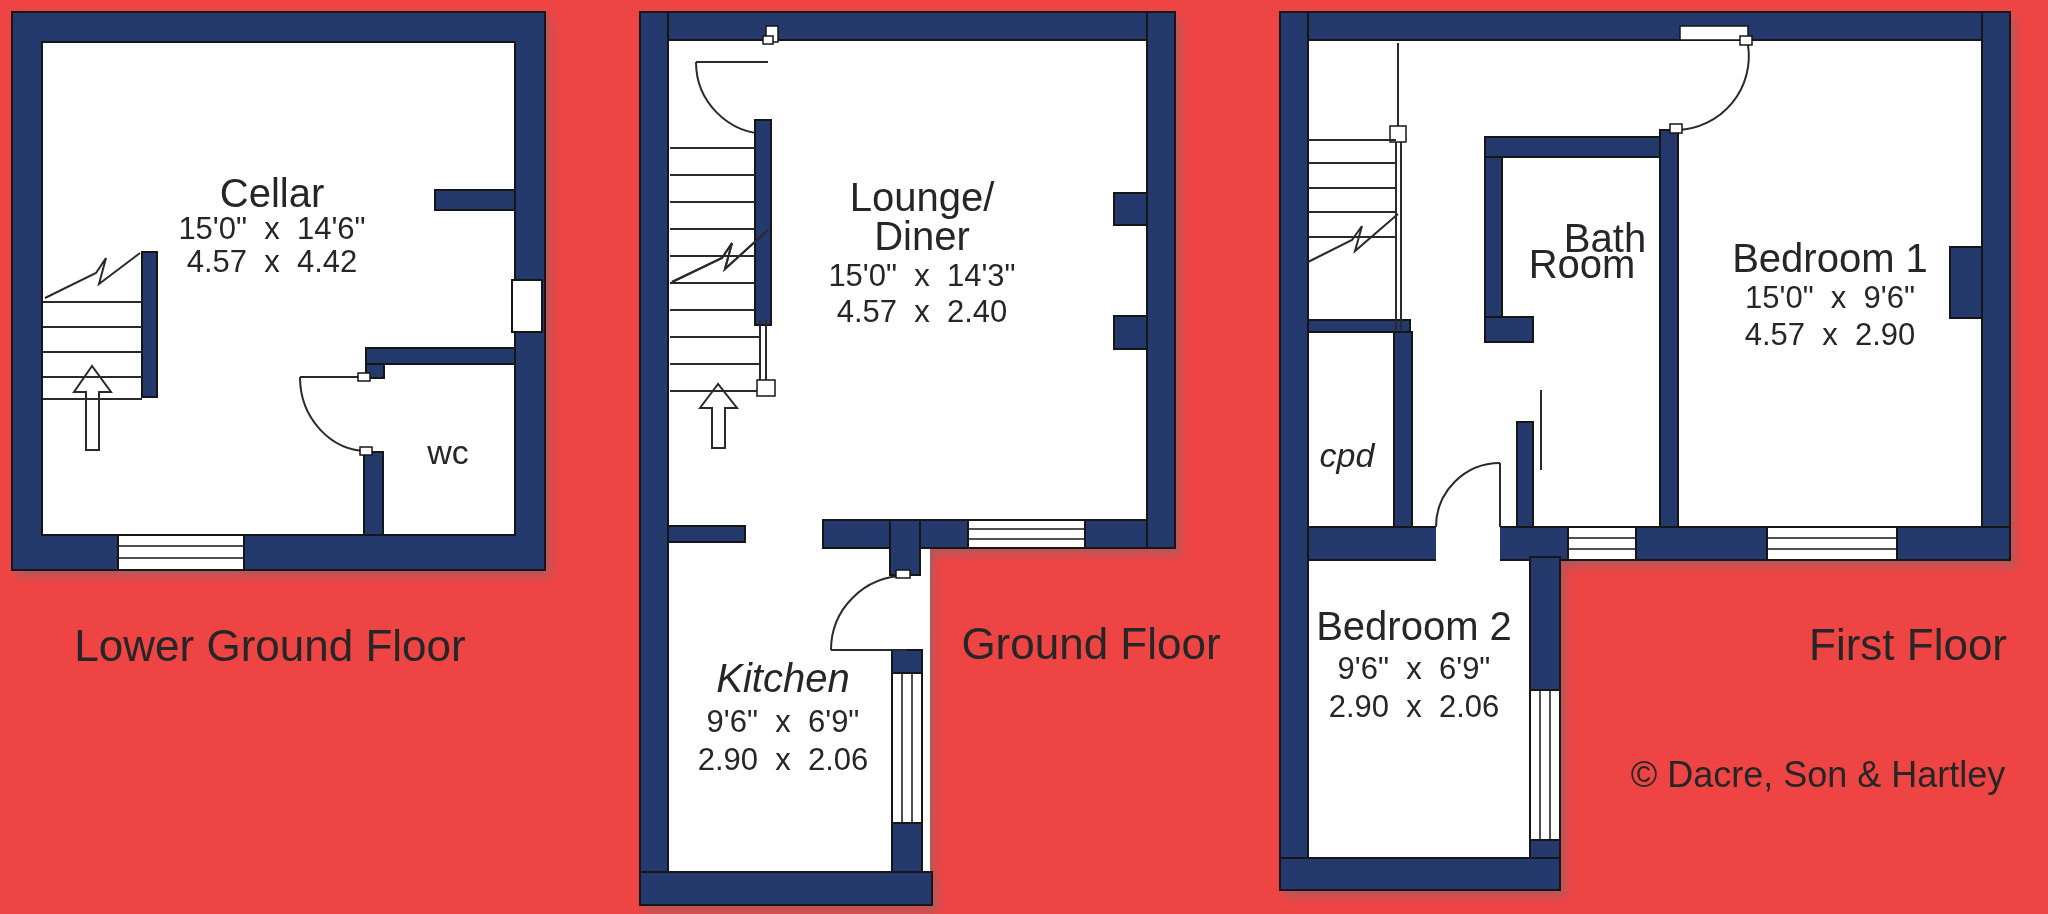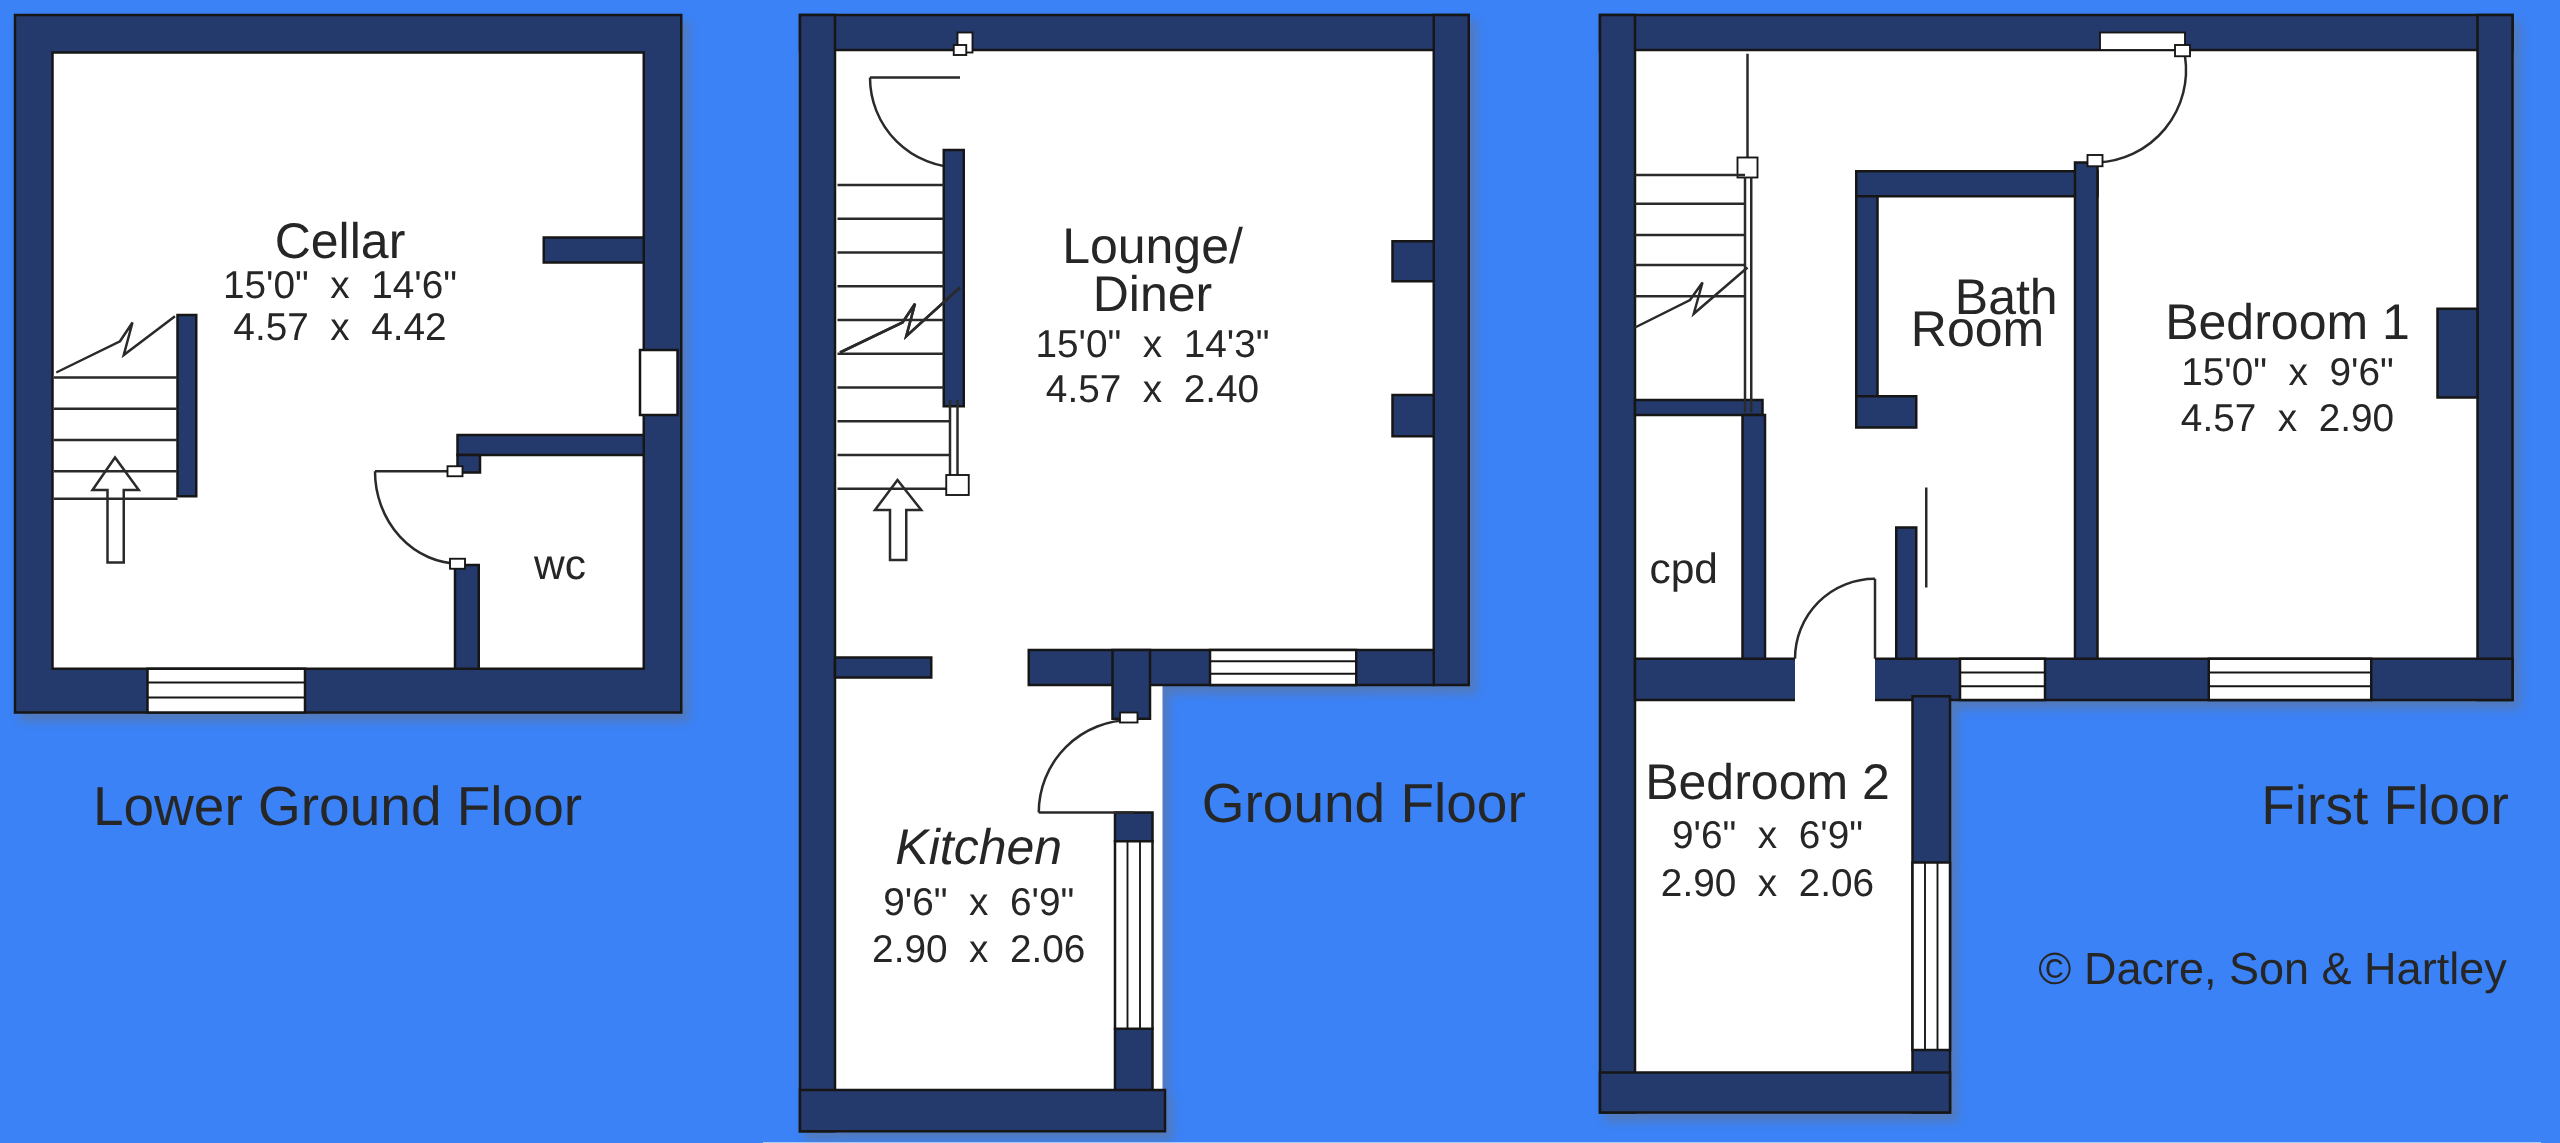--- a/index.html
+++ b/index.html
@@ -1,16 +1,16 @@
 <!DOCTYPE html>
 <html><head>
 <meta charset="utf-8">
 <style>
   html,body{margin:0;padding:0;background:#ffffff;}
-  #canvas{position:relative;width:2048px;height:914px;background:#3b82f6;overflow:hidden;
+  #canvas{position:relative;width:2048px;height:914px;background:#ef4444;overflow:hidden;
           font-family:"Liberation Sans", sans-serif;}
   .plan{filter:drop-shadow(5px 6px 4px rgba(110,110,115,0.45));}
   .txt{position:absolute;transform:translate(-50%,-50%);color:#262626;white-space:pre;
        text-align:center;line-height:1.05;}
   .room-name{font-size:40px;}
   .room-dim{font-size:31px;}
   .small-name{font-size:34px;}
   .floor-label{font-size:44px;}
   .copyright{font-size:36px;}
   svg{position:absolute;left:0;top:0;}
@@ -215,20 +215,20 @@
   <div class="txt room-name" style="left:783px;top:678px;font-style:italic;">Kitchen</div>
   <div class="txt room-dim" style="left:783px;top:722px;">9'6"  x  6'9"</div>
   <div class="txt room-dim" style="left:783px;top:760px;">2.90  x  2.06</div>
   <div class="txt floor-label" style="left:1091px;top:644px;">Ground Floor</div>
 
   <div class="txt room-name" style="left:1582px;top:238px;margin-left:23px;">Bath</div>
   <div class="txt room-name" style="left:1582px;top:264px;">Room</div>
   <div class="txt room-name" style="left:1830px;top:258px;">Bedroom 1</div>
   <div class="txt room-dim" style="left:1830px;top:298px;">15'0"  x  9'6"</div>
   <div class="txt room-dim" style="left:1830px;top:335px;">4.57  x  2.90</div>
-  <div class="txt small-name" style="left:1347px;top:456px;">cpd</div>
+  <div class="txt small-name" style="left:1347px;top:456px;font-style:italic;">cpd</div>
   <div class="txt room-name" style="left:1414px;top:626px;">Bedroom 2</div>
   <div class="txt room-dim" style="left:1414px;top:669px;">9'6"  x  6'9"</div>
   <div class="txt room-dim" style="left:1414px;top:707px;">2.90  x  2.06</div>
   <div class="txt copyright" style="left:1818px;top:775px;">© Dacre, Son &amp; Hartley</div>
 
   <div class="txt floor-label" style="left:1908px;top:645px;">First Floor</div>
 </div>
 
 </body></html>

